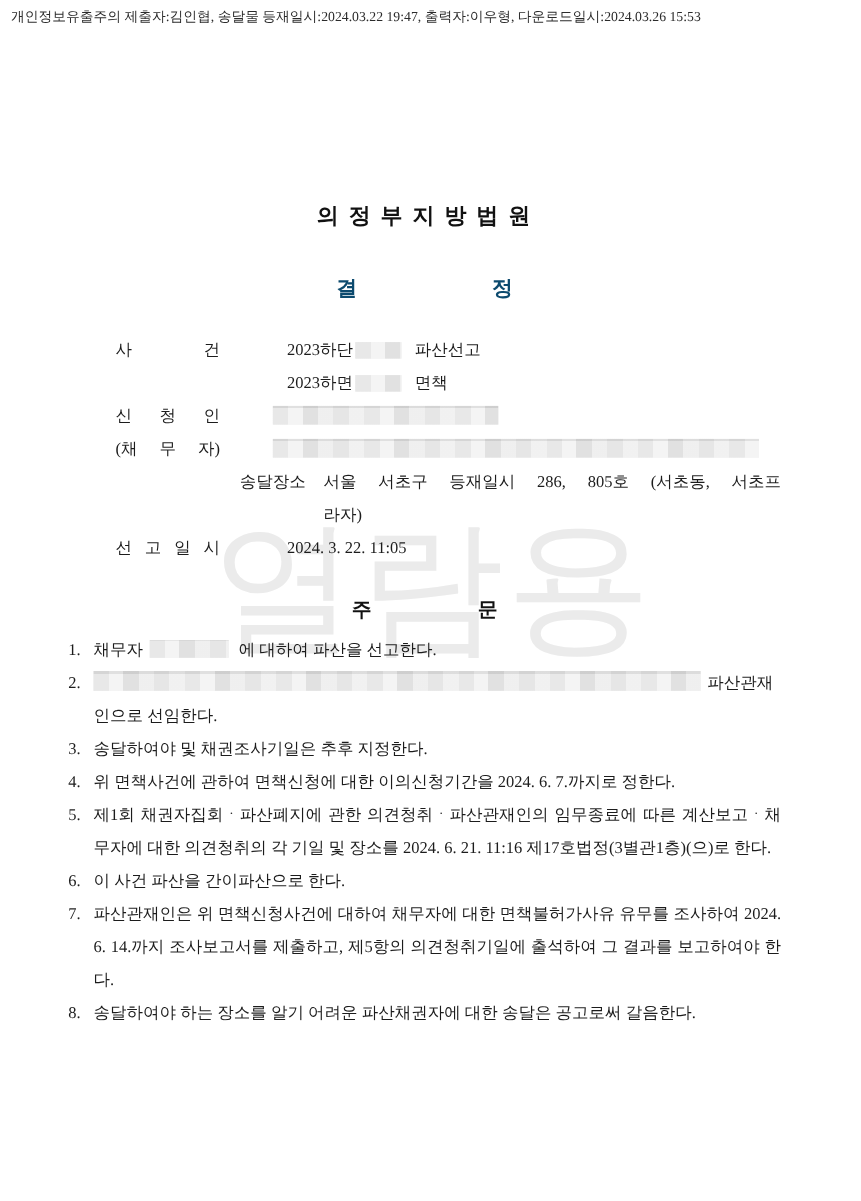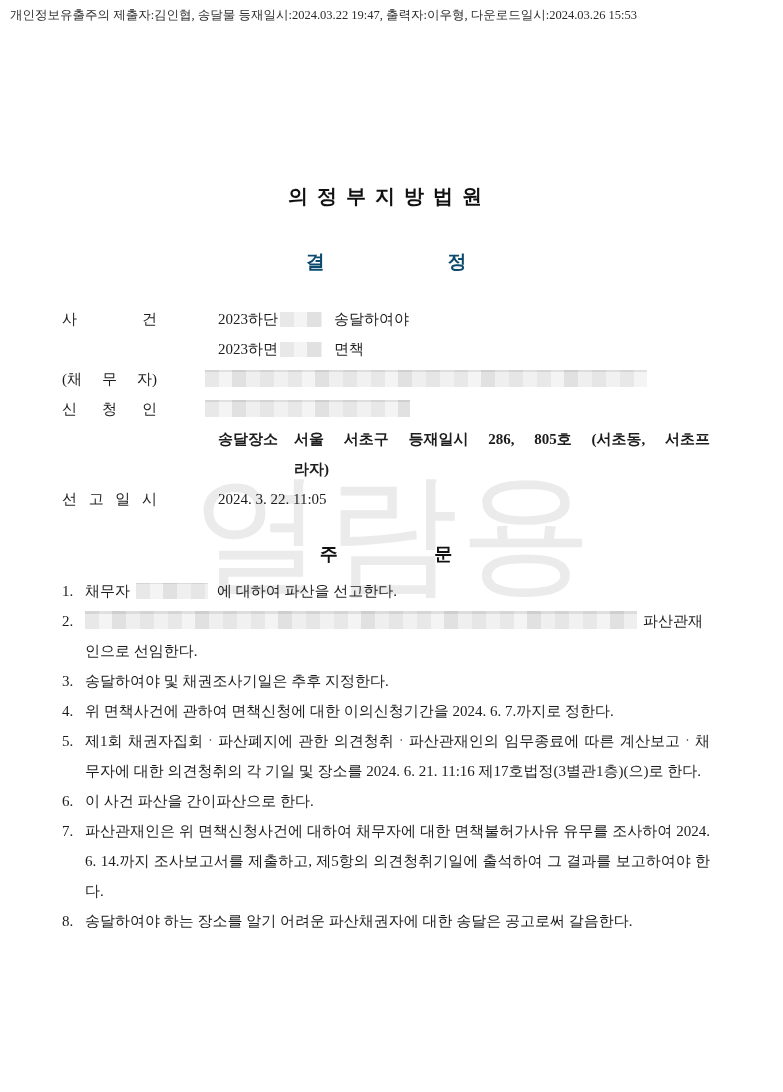--- a/index.html
+++ b/index.html
@@ -57,20 +57,21 @@
     text-align: center;
     word-spacing: 118px;
     color: #0c4a6e;
   }
   .info-row { display: flex; line-height: 30px; font-size: 15px; }
   .row-label {
     flex: none;
     width: 95px;
     text-align: justify;
     text-align-last: justify;
+    margin-left: 43px;
   }
   .row-value { margin-left: 61px; }
   .case-line { display: block; white-space: nowrap; }
 
   .redact {
     display: inline-block;
     vertical-align: -3px;
     background-color: #e7e7e7;
     background-image:
       repeating-linear-gradient(90deg,
@@ -79,21 +80,21 @@
         rgba(0,0,0,0.06) 55px 69px, rgba(0,0,0,0.01) 69px 83px),
       repeating-linear-gradient(0deg,
         rgba(255,255,255,0.55) 0 15px, rgba(0,0,0,0.03) 15px 31px);
   }
   .r-case { width: 42px; height: 15px; margin: 0 12px 0 2px; }
   .r-applicant { width: 205px; height: 17px; margin-left: -13px; }
   .r-debtor { width: 442px; height: 17px; margin-left: -13px; }
   .r-name { width: 72px; height: 16px; margin: 0 9px 0 6px; }
   .r-trustee { width: 552px; height: 18px; margin-right: 6px; }
 
-  .addr-row { display: flex; padding-left: 156px; line-height: 30px; font-size: 15px; font-weight: bold; }
+  .addr-row { display: flex; padding-left: 156px; line-height: 30px; font-size: 15px; }
   .addr-label { flex: none; }
   .addr-lines { margin-left: 16px; width: 417px; }
   .addr-line1 { display: block; text-align: justify; text-align-last: justify; }
   .addr-line2 { display: block; }
 
   .order-heading {
     margin: 28px 0 10px 0;
     font-size: 18px;
     font-weight: bold;
     text-align: center;
@@ -123,33 +124,33 @@
 
     <h1 class="court-name">의 정 부 지 방 법 원</h1>
 
     <h2 class="doc-title">결 정</h2>
 
     <div class="info">
 
       <div class="info-row">
         <span class="row-label">사 건</span>
         <span class="row-value">
-          <span class="case-line"><span>2023하단</span><span class="redact r-case"></span><span>송달하여야</span></span>
+          <span class="case-line"><span>2023하단</span><span class="redact r-case"></span><span>파산선고</span></span>
           <span class="case-line"><span>2023하면</span><span class="redact r-case"></span><span>면책</span></span>
         </span>
       </div>
 
       <div class="info-row">
+        <span class="row-label">신 청 인</span>
+        <span class="row-value"><span class="redact r-applicant"></span></span>
+      </div>
+
+      <div class="info-row">
         <span class="row-label">(채 무 자)</span>
         <span class="row-value"><span class="redact r-debtor"></span></span>
-      </div>
-
-      <div class="info-row">
-        <span class="row-label">신 청 인</span>
-        <span class="row-value"><span class="redact r-applicant"></span></span>
       </div>
 
       <div class="addr-row">
         <span class="addr-label">송달장소</span>
         <span class="addr-lines">
           <span class="addr-line1">서울 서초구 등재일시 286, 805호 (서초동, 서초프</span>
           <span class="addr-line2">라자)</span>
         </span>
       </div>
 

